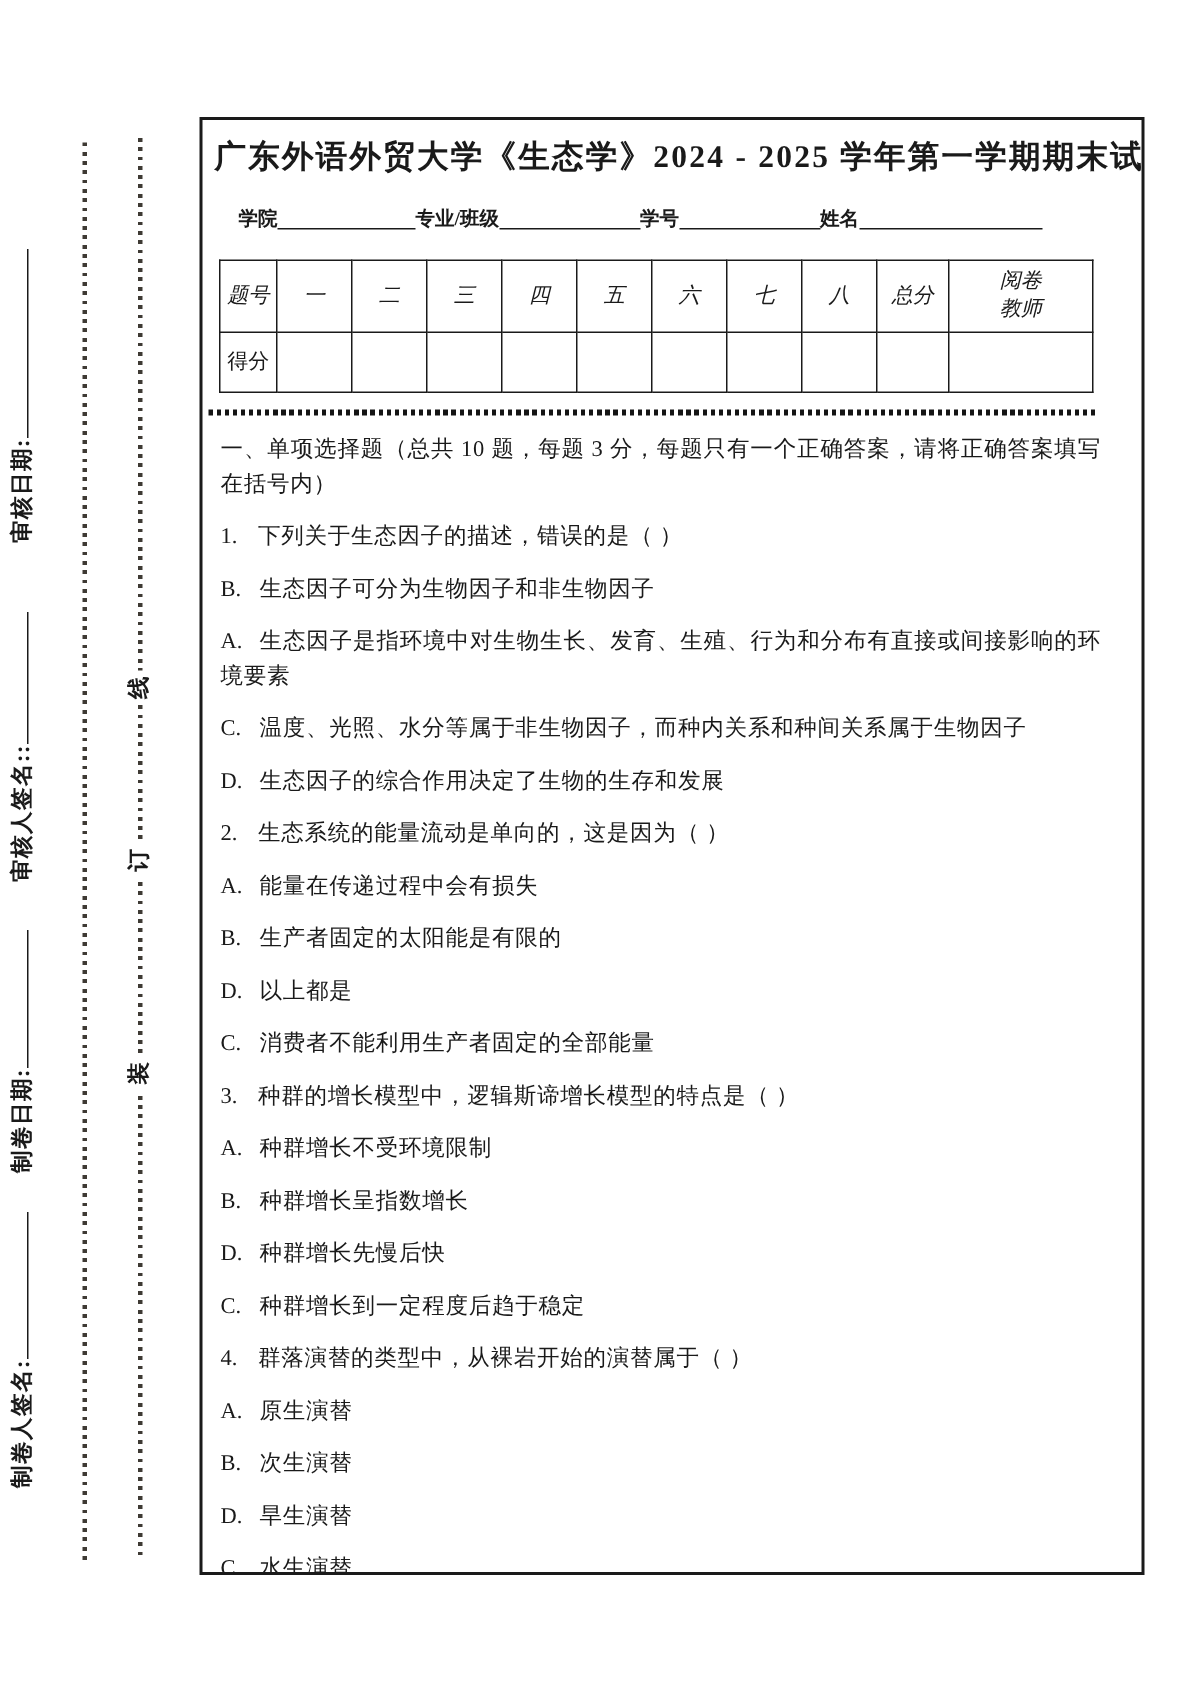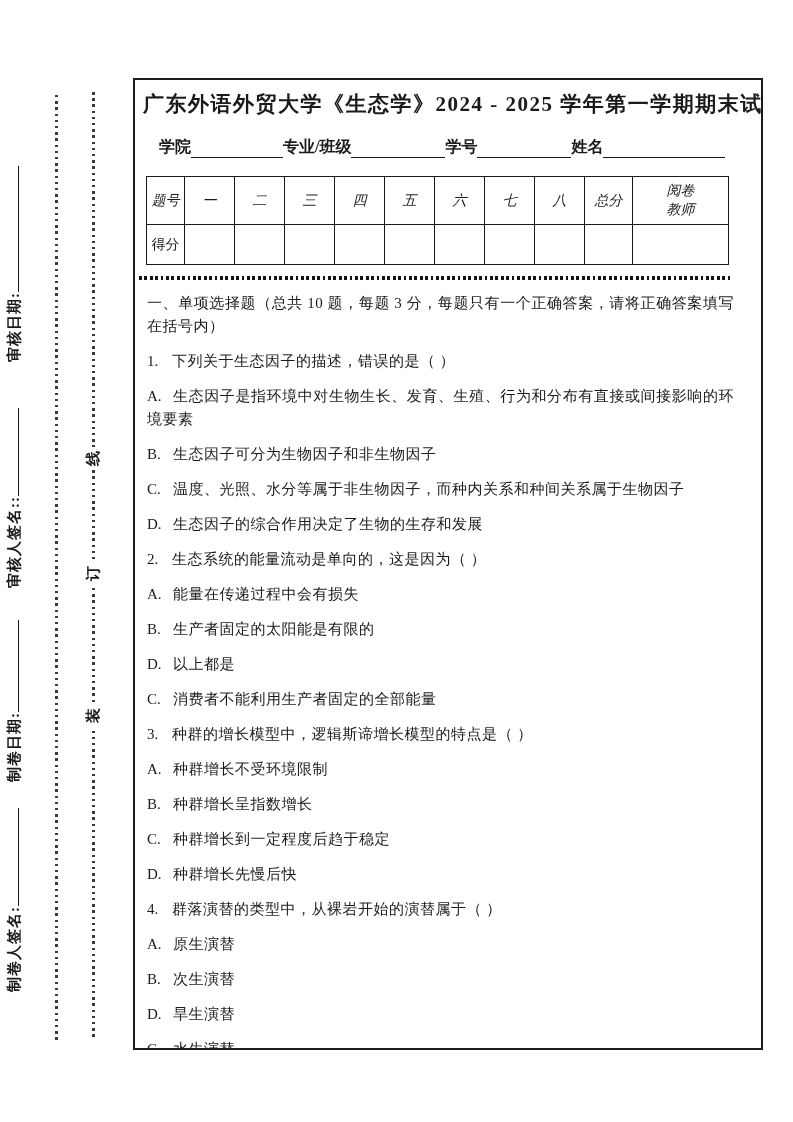--- a/index.html
+++ b/index.html
@@ -46,22 +46,22 @@
     overflow: hidden;
   }
   .title {
     margin: 10px 8px 0 8px;
     text-align: center;
     font-size: 21px; font-weight: bold; letter-spacing: 1.5px;
     white-space: nowrap;
   }
   .info-row {
     margin: 19px 0 0 24px;
-    font-size: 16px; font-weight: bold;
-    display: flex; align-items: flex-end;
+    font-size: 13px; font-weight: bold;
+    display: flex; align-items: flex-start;
   }
   .info-row .info-u { display: inline-block; height: 16px; border-bottom: 1.5px solid #1a1a1a; }
   .iu1 { width: 92px; } .iu2 { width: 94px; } .iu3 { width: 94px; } .iu4 { width: 122px; }
 
   table.score {
     margin: 18px 0 0 11px;
     border-collapse: collapse; table-layout: fixed;
     width: 582px;
     font-size: 14px; text-align: center;
   }
@@ -171,34 +171,34 @@
         </tr>
     </tbody>
   </table>
 
   <div class="dotted-sep"></div>
 
   <div class="content">
     <p class="sec-title">一、单项选择题（总共 10 题，每题 3 分，每题只有一个正确答案，请将正确答案填写在括号内）</p>
     <div>
         <p class="q"><span class="qn">1.</span><span>下列关于生态因子的描述，错误的是（  ）</span></p>
+        <p class="opt"><span class="qn">B.</span><span>生态因子可分为生物因子和非生物因子</span></p>
         <p class="opt"><span class="qn">A.</span><span>生态因子是指环境中对生物生长、发育、生殖、行为和分布有直接或间接影响的环境要素</span></p>
-        <p class="opt"><span class="qn">B.</span><span>生态因子可分为生物因子和非生物因子</span></p>
         <p class="opt"><span class="qn">C.</span><span>温度、光照、水分等属于非生物因子，而种内关系和种间关系属于生物因子</span></p>
         <p class="opt"><span class="qn">D.</span><span>生态因子的综合作用决定了生物的生存和发展</span></p>
         <p class="q"><span class="qn">2.</span><span>生态系统的能量流动是单向的，这是因为（  ）</span></p>
         <p class="opt"><span class="qn">A.</span><span>能量在传递过程中会有损失</span></p>
         <p class="opt"><span class="qn">B.</span><span>生产者固定的太阳能是有限的</span></p>
         <p class="opt"><span class="qn">D.</span><span>以上都是</span></p>
         <p class="opt"><span class="qn">C.</span><span>消费者不能利用生产者固定的全部能量</span></p>
         <p class="q"><span class="qn">3.</span><span>种群的增长模型中，逻辑斯谛增长模型的特点是（  ）</span></p>
         <p class="opt"><span class="qn">A.</span><span>种群增长不受环境限制</span></p>
         <p class="opt"><span class="qn">B.</span><span>种群增长呈指数增长</span></p>
+        <p class="opt"><span class="qn">D.</span><span>种群增长先慢后快</span></p>
         <p class="opt"><span class="qn">C.</span><span>种群增长到一定程度后趋于稳定</span></p>
-        <p class="opt"><span class="qn">D.</span><span>种群增长先慢后快</span></p>
         <p class="q"><span class="qn">4.</span><span>群落演替的类型中，从裸岩开始的演替属于（  ）</span></p>
         <p class="opt"><span class="qn">A.</span><span>原生演替</span></p>
         <p class="opt"><span class="qn">B.</span><span>次生演替</span></p>
         <p class="opt"><span class="qn">D.</span><span>旱生演替</span></p>
         <p class="opt"><span class="qn">C.</span><span>水生演替</span></p>
       </div>
   </div>
 
 </div>
 

